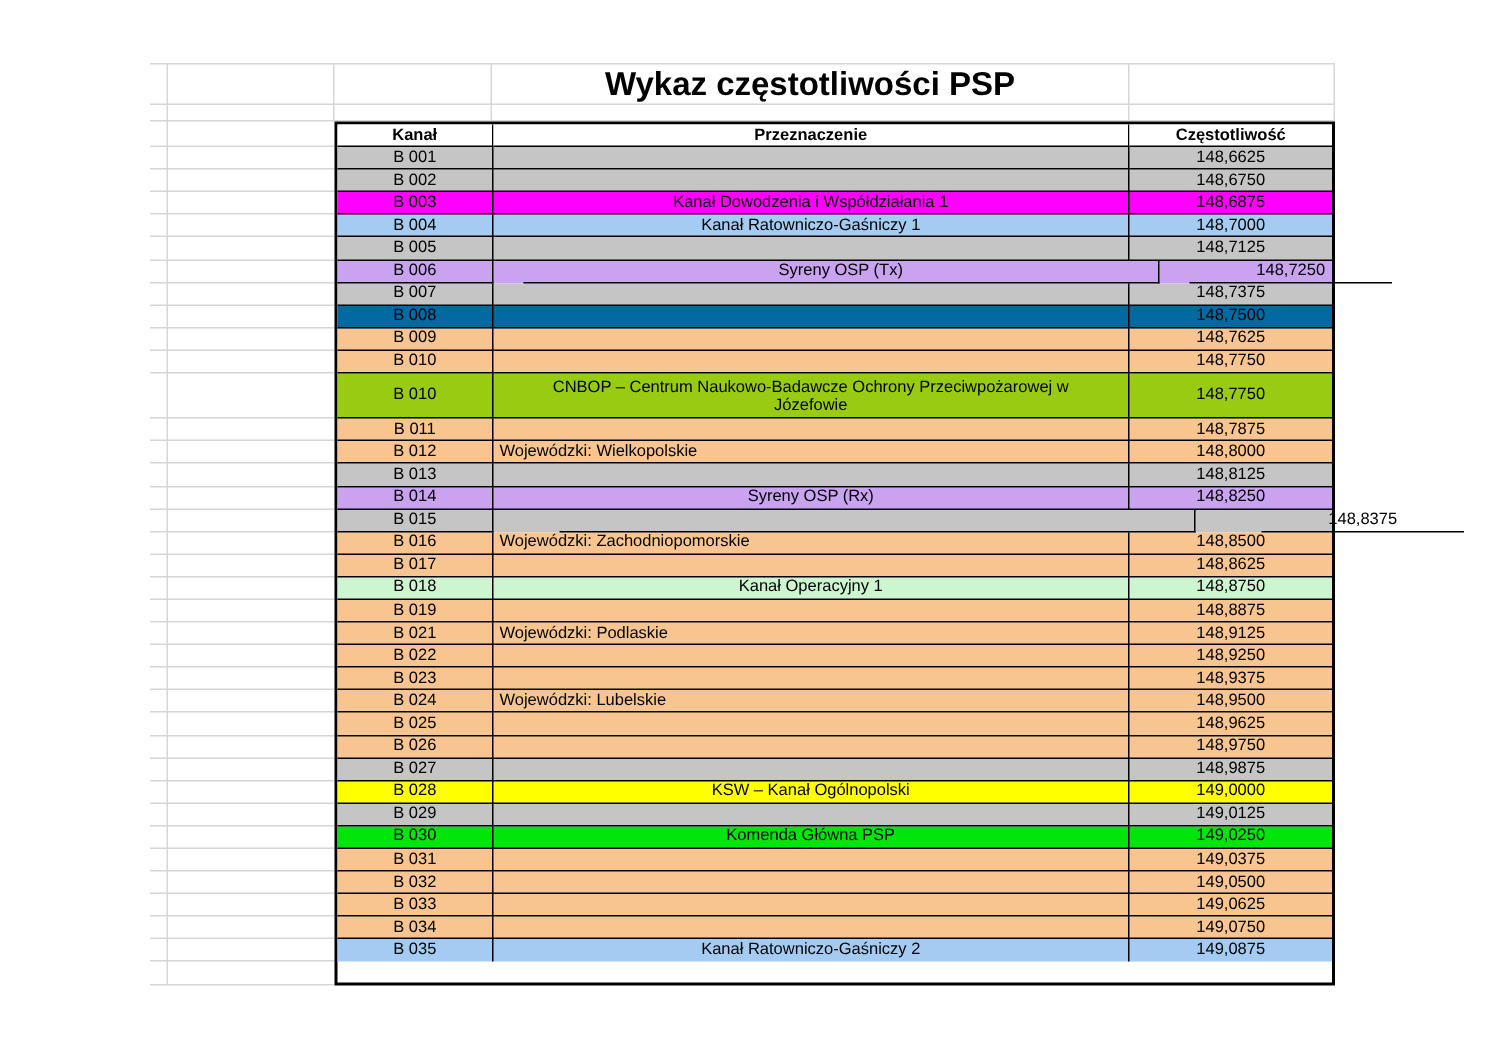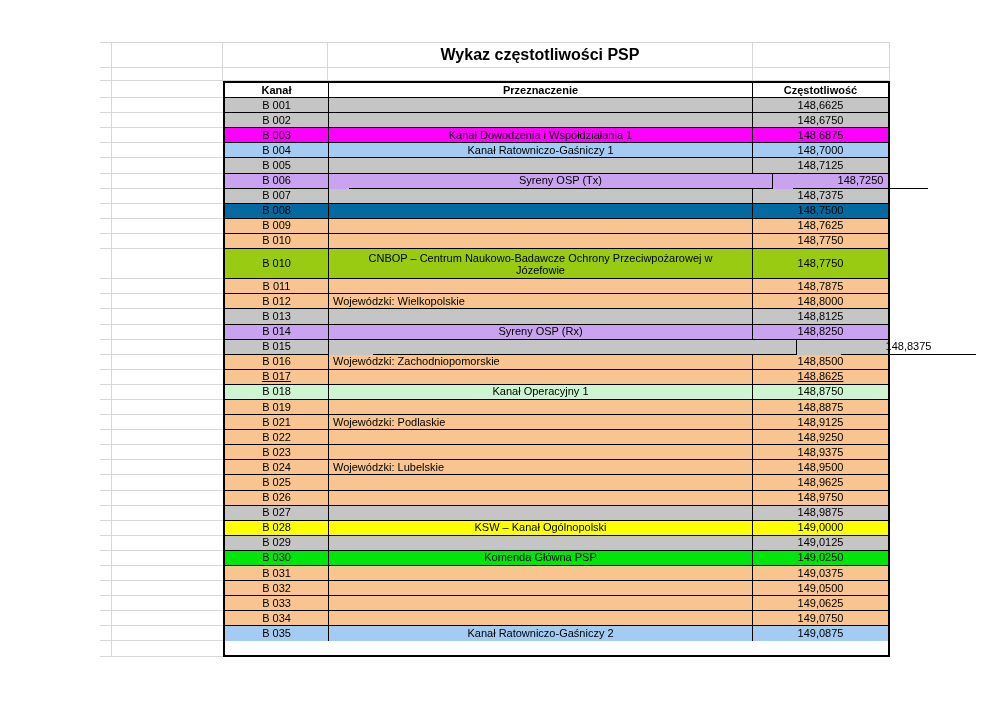--- a/index.html
+++ b/index.html
@@ -8,21 +8,21 @@
   .sheet{position:absolute;left:100px;top:42px;width:790px;}
   *{box-sizing:border-box;}
   .vline{position:absolute;left:11px;top:0;width:1px;height:614px;background:#d6d6d6;z-index:0;}
   
   .top-grid{position:relative;z-index:1;}
   .tg-row{display:grid;grid-template-columns:123px 105px 425px 137px;}
   .tg-row.r1{height:26px;border-top:1px solid #d6d6d6;}
   .tg-row.r2{height:13px;}
   .tg-cell{border-right:1px solid #d6d6d6;border-bottom:1px solid #d6d6d6;}
   .title-cell{display:flex;align-items:center;justify-content:center;
-              font-size:16px;font-weight:bold;letter-spacing:0px;}
+              font-size:22px;font-weight:bold;letter-spacing:0px;}
   
   .main{display:flex;position:relative;z-index:1;}
   .side-col{width:123px;padding-top:2px;}
   .srow{height:15.1px;border-bottom:1px solid #d6d6d6;}
   .srow.tall{height:30.2px;}
   .tbl{width:667px;border:2px solid #000;background:#fff;}
   .trow{display:grid;grid-template-columns:104px 424px 135px;height:15.1px;}
   .trow.tall{height:30.2px;}
   .cell{font-size:11px;line-height:13px;display:flex;align-items:center;justify-content:center;
         border-bottom:1px solid #000;overflow:hidden;white-space:nowrap;}
@@ -180,21 +180,21 @@
             <div class="trow" style="background: rgb(197, 197, 197); gap: 44px;">
               <div class="cell ch">B 015</div>
               <div class="cell pu"></div>
               <div class="cell fr">148,8375</div>
             </div>
             <div class="trow" style="background: rgb(248, 196, 143);">
               <div class="cell ch">B 016</div>
               <div class="cell pu left">Wojewódzki: Zachodniopomorskie</div>
               <div class="cell fr">148,8500</div>
             </div>
-            <div class="trow" style="background: rgb(248, 196, 143); text-decoration: underline;">
+            <div class="trow" style="background: rgb(248, 196, 143);">
               <div class="cell ch">B 017</div>
               <div class="cell pu"></div>
               <div class="cell fr">148,8625</div>
             </div>
             <div class="trow" style="background: rgb(205, 245, 207);">
               <div class="cell ch">B 018</div>
               <div class="cell pu">Kanał Operacyjny 1</div>
               <div class="cell fr">148,8750</div>
             </div>
             <div class="trow" style="background: rgb(248, 196, 143);">

